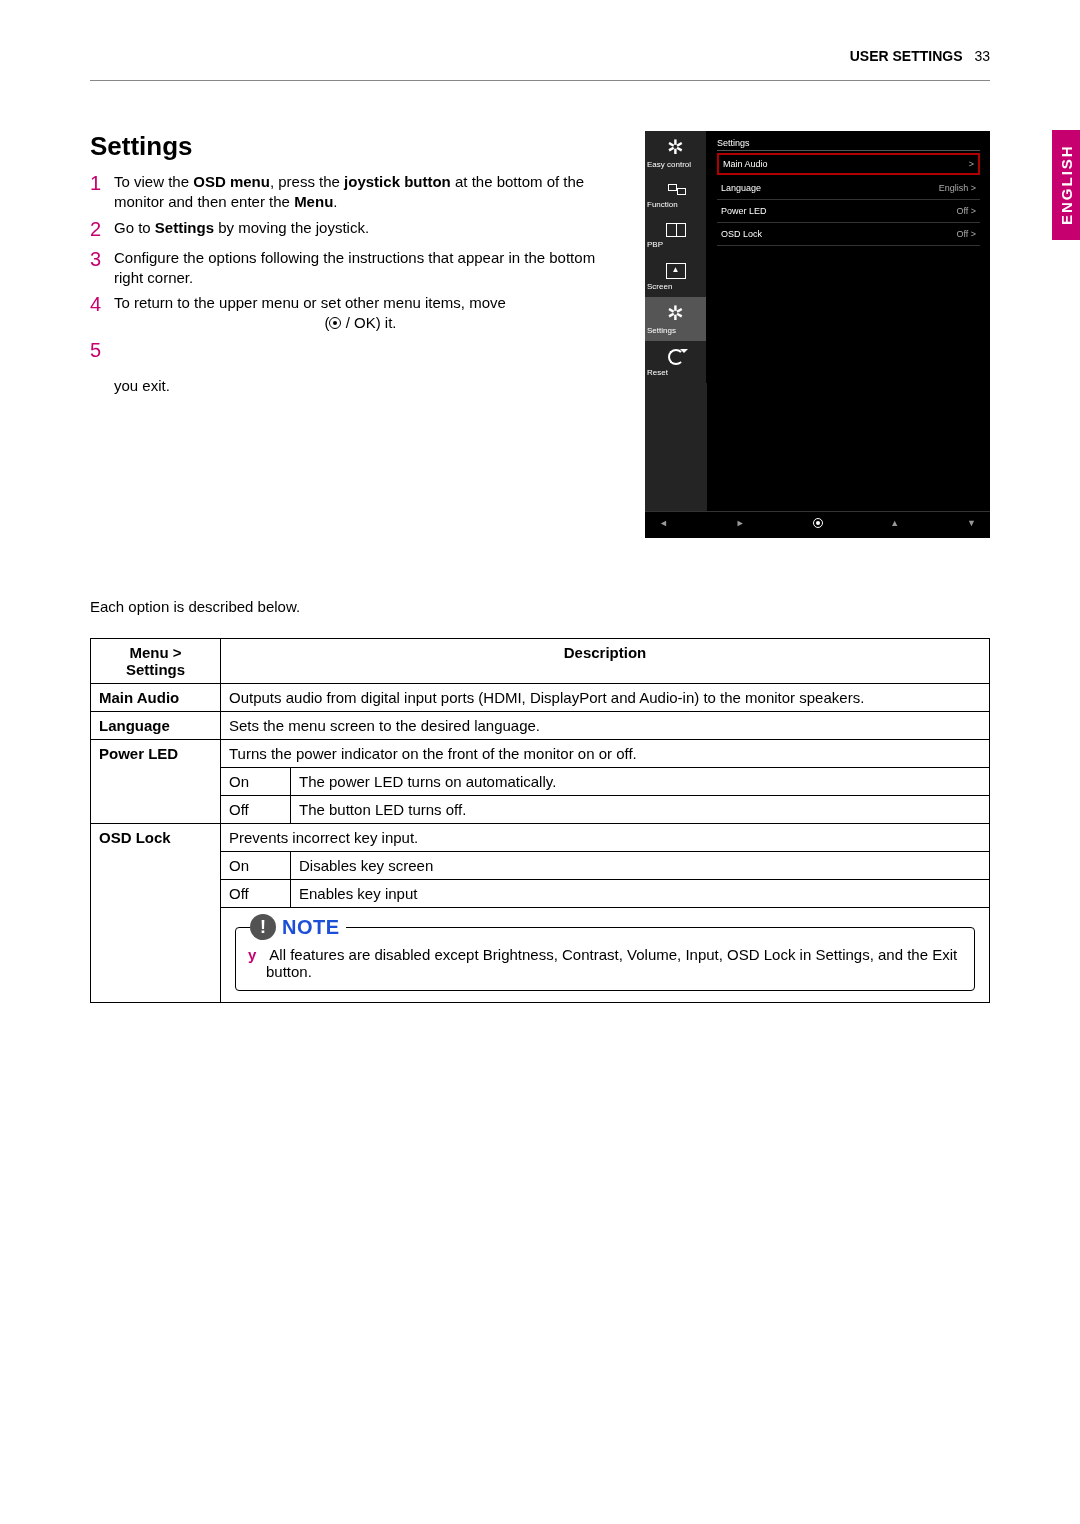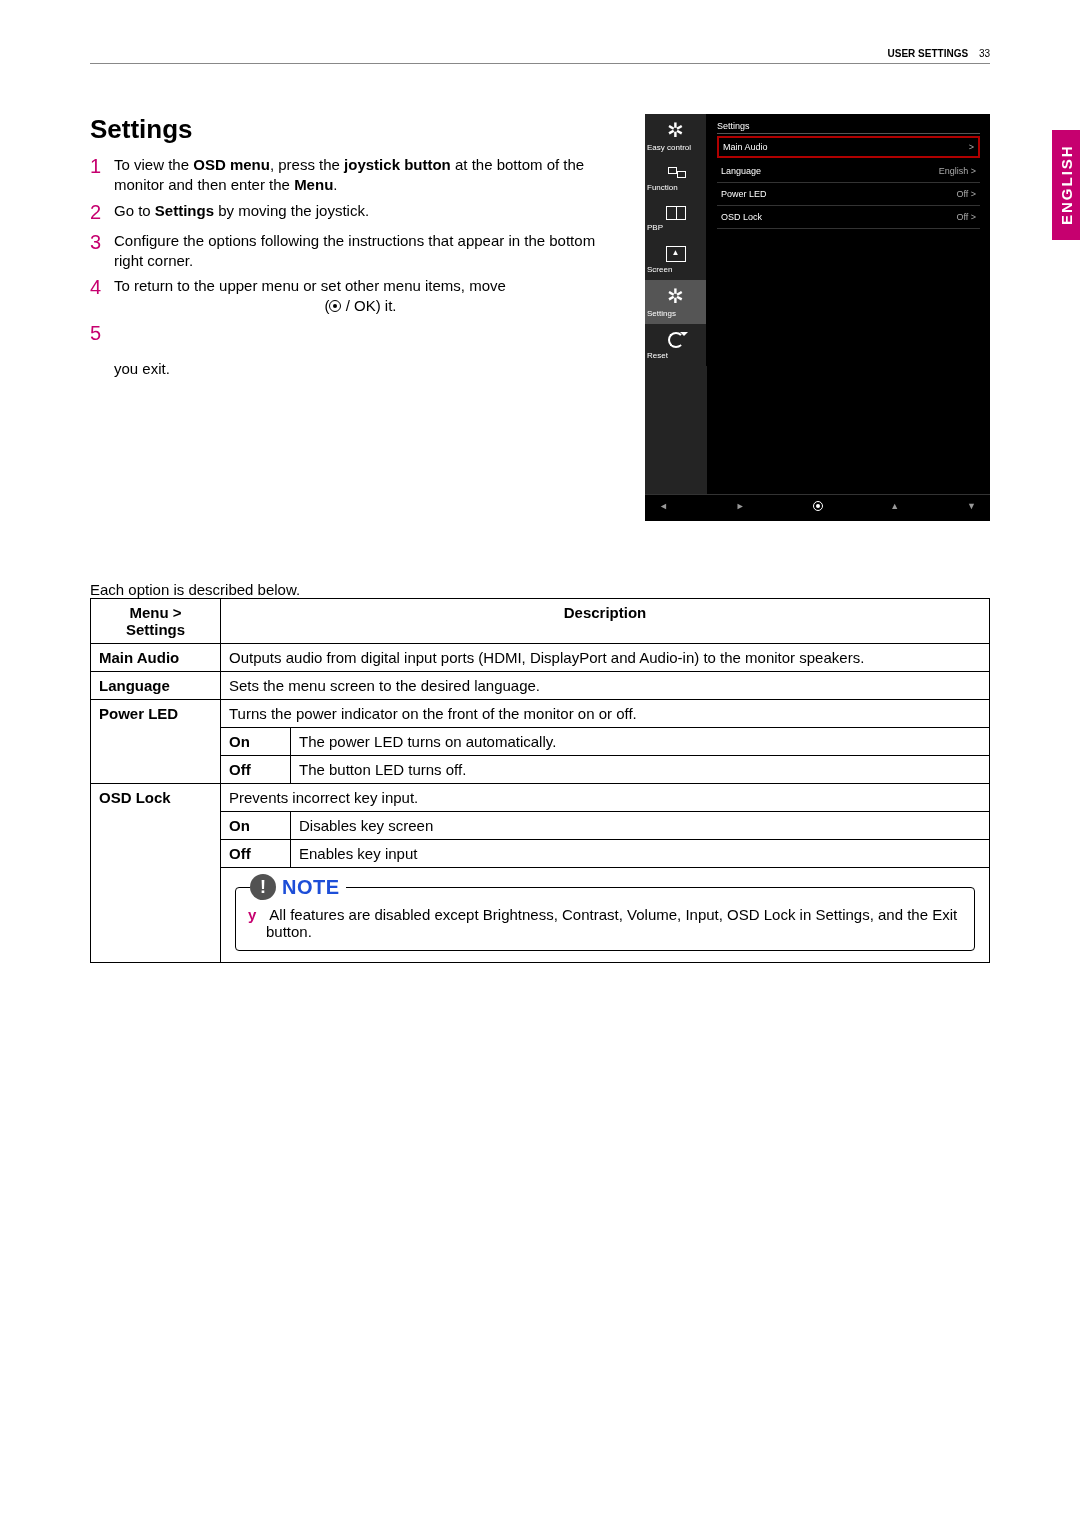--- a/index.html
+++ b/index.html
@@ -8,23 +8,23 @@
     font-size: 15px;
     color: #000;
     background: #fff;
     width: 1080px;
     height: 1524px;
     position: relative;
     padding: 48px 90px 0 90px;
   }
   .topbar {
     border-bottom: 1px solid #888;
-    padding-bottom: 4px;
+    padding-bottom: 16px;
     text-align: right;
-    font-size: 10px;
+    font-size: 14px;
   }
   .topbar .num { display: inline-block; margin-left: 8px; }
   .lang-tab {
     position: absolute;
     right: 0;
     top: 130px;
     width: 28px;
     height: 110px;
     background: #c6006f;
     color: #fff;
@@ -210,31 +210,31 @@
     width:10px;height:10px;border:1.5px solid #fff;border-radius:50%;
     display:inline-block;position:relative;
   }
   .dot::after{content:"";position:absolute;left:2px;top:2px;width:4px;height:4px;background:#fff;border-radius:50%;}
 
   .below { margin-top: 60px; }
 
   table.desc {
     border-collapse: collapse;
     width: 100%;
-    margin-top: 0;
+    margin-top: 23px;
     font-size: 15px;
   }
   table.desc td, table.desc th {
     border: 1px solid #000;
     padding: 5px 8px;
     text-align: left;
     vertical-align: top;
   }
   table.desc th { font-weight: bold; text-align:center; }
-  table.desc .sub { width: 70px; font-weight: bold; }
+  table.desc .sub { width: 70px; font-weight: normal; }
   table.desc .lab { width: 130px; font-weight: bold; }
 
   .notebox {
     border: 1.5px solid #000;
     border-radius: 4px;
     position: relative;
     margin: 14px 6px 6px 6px;
     padding: 18px 12px 10px 30px;
     font-size: 15px;
   }

